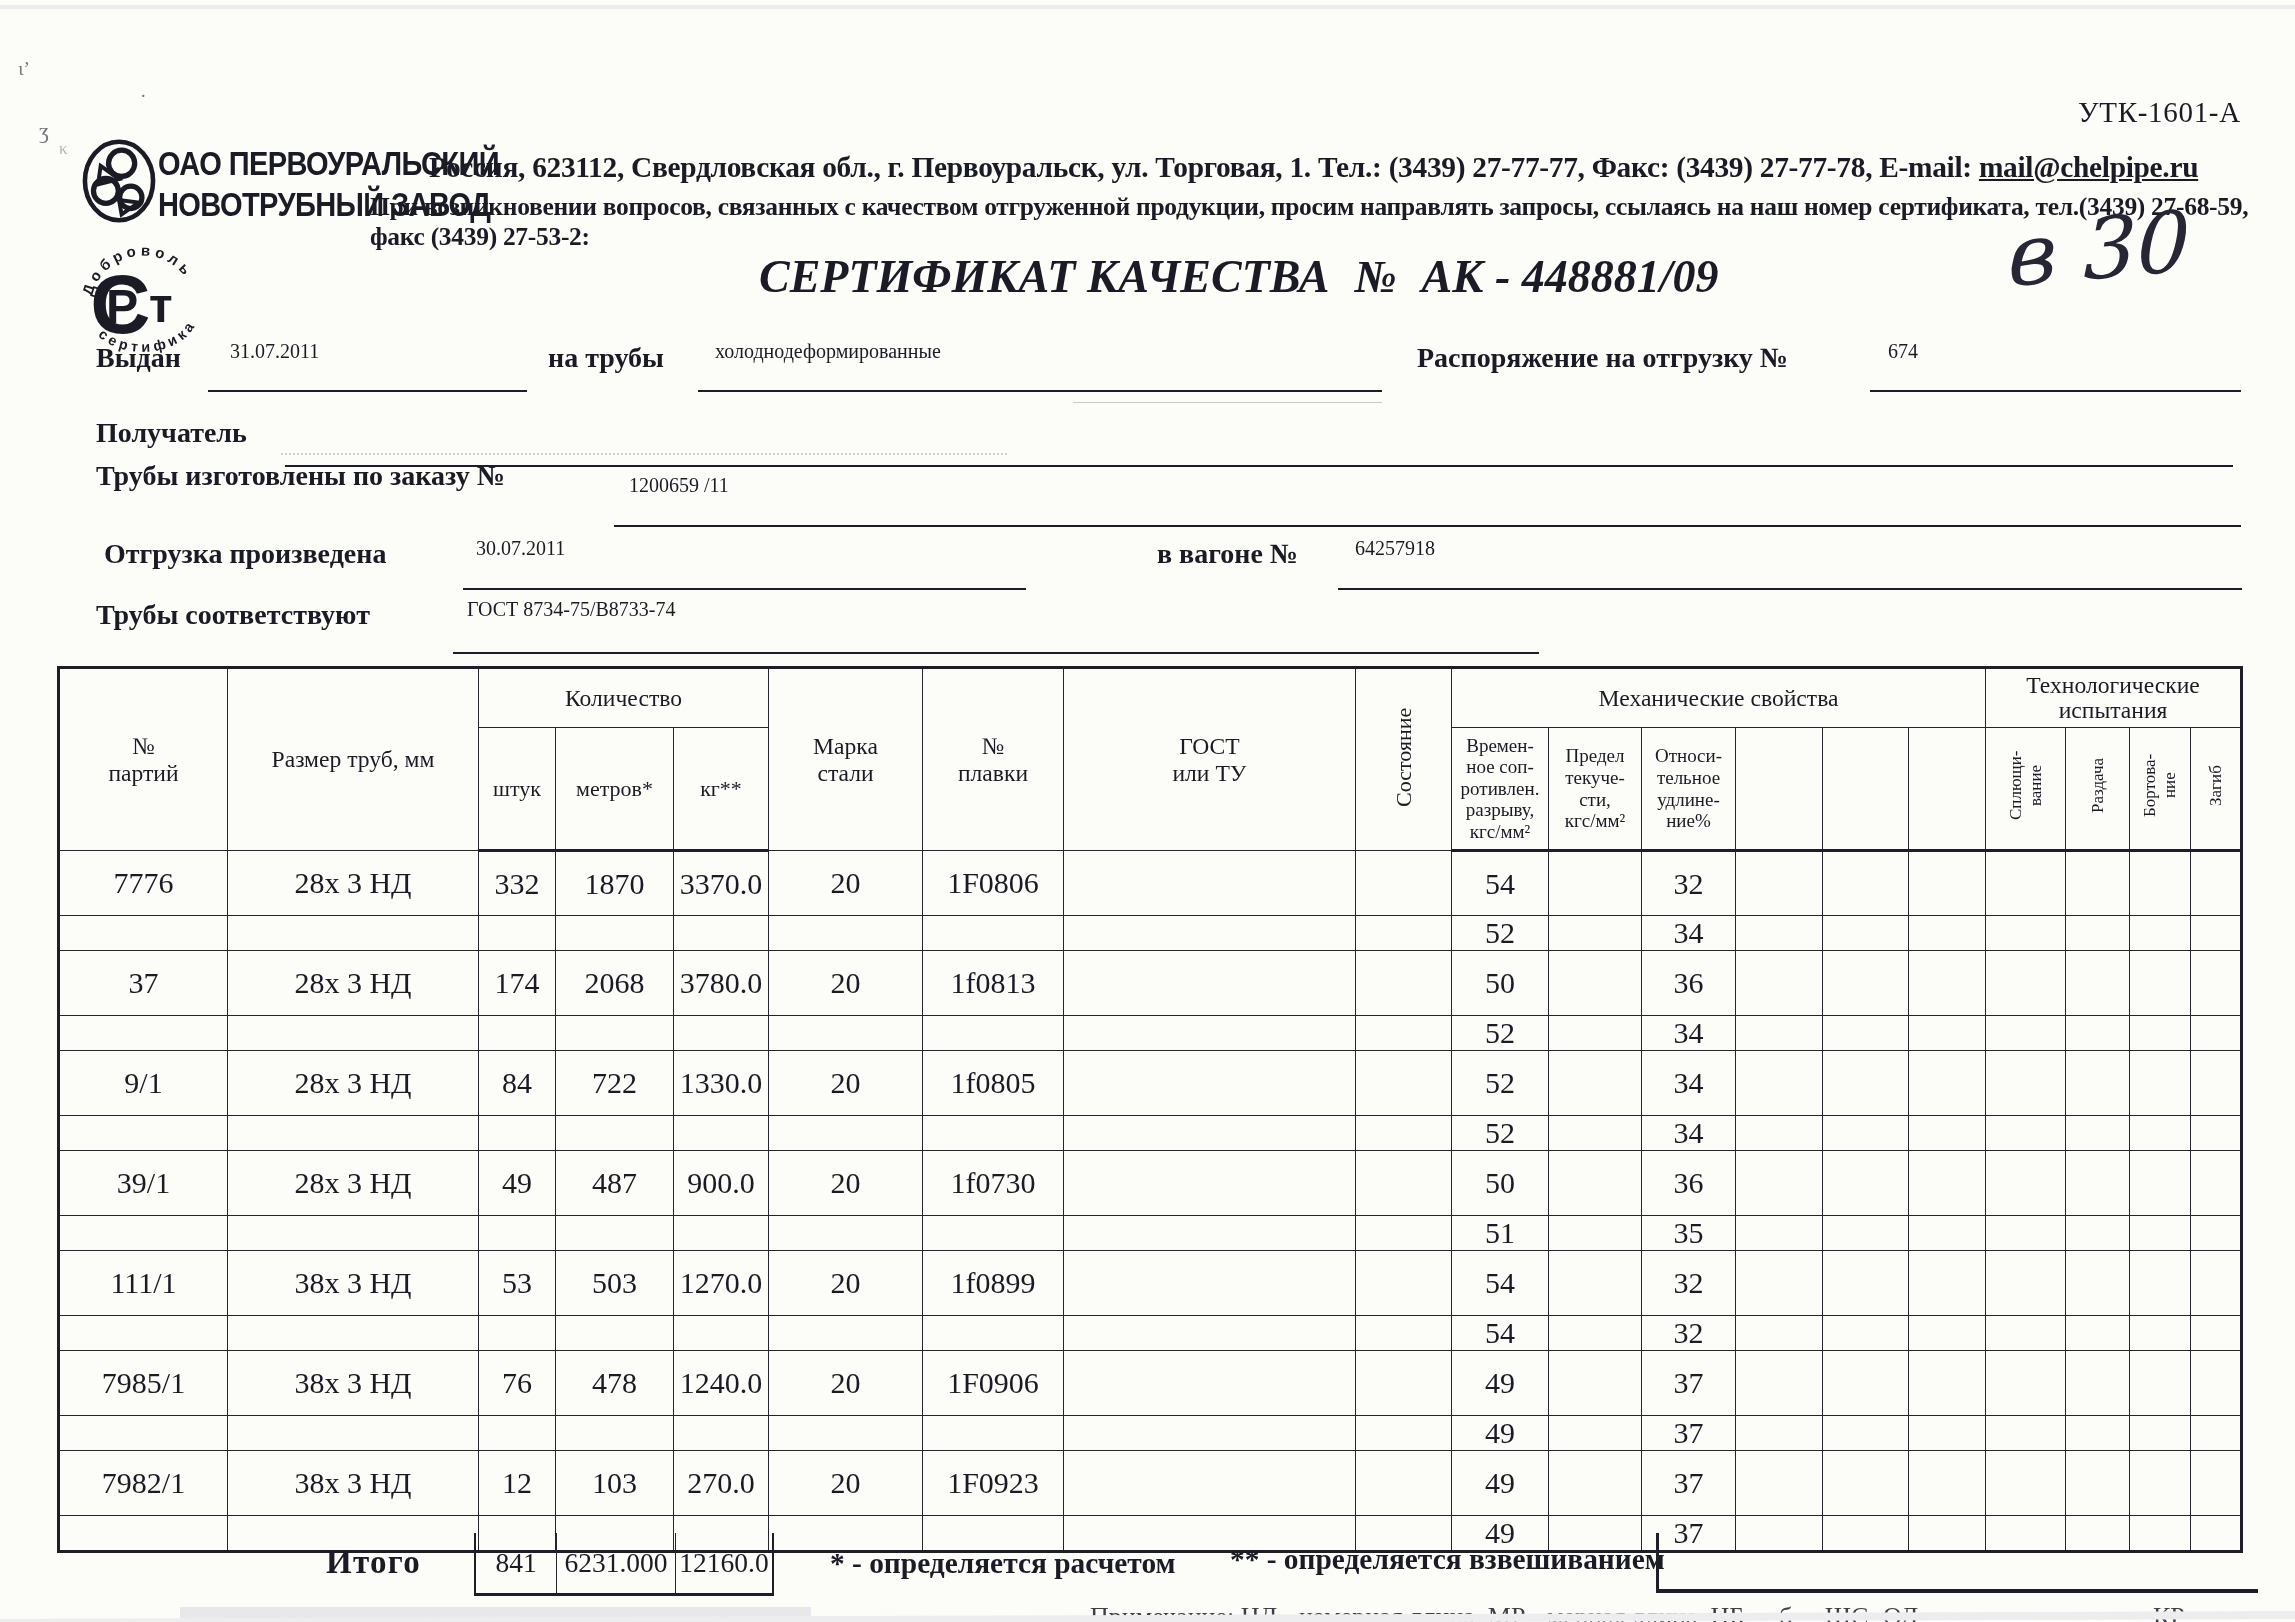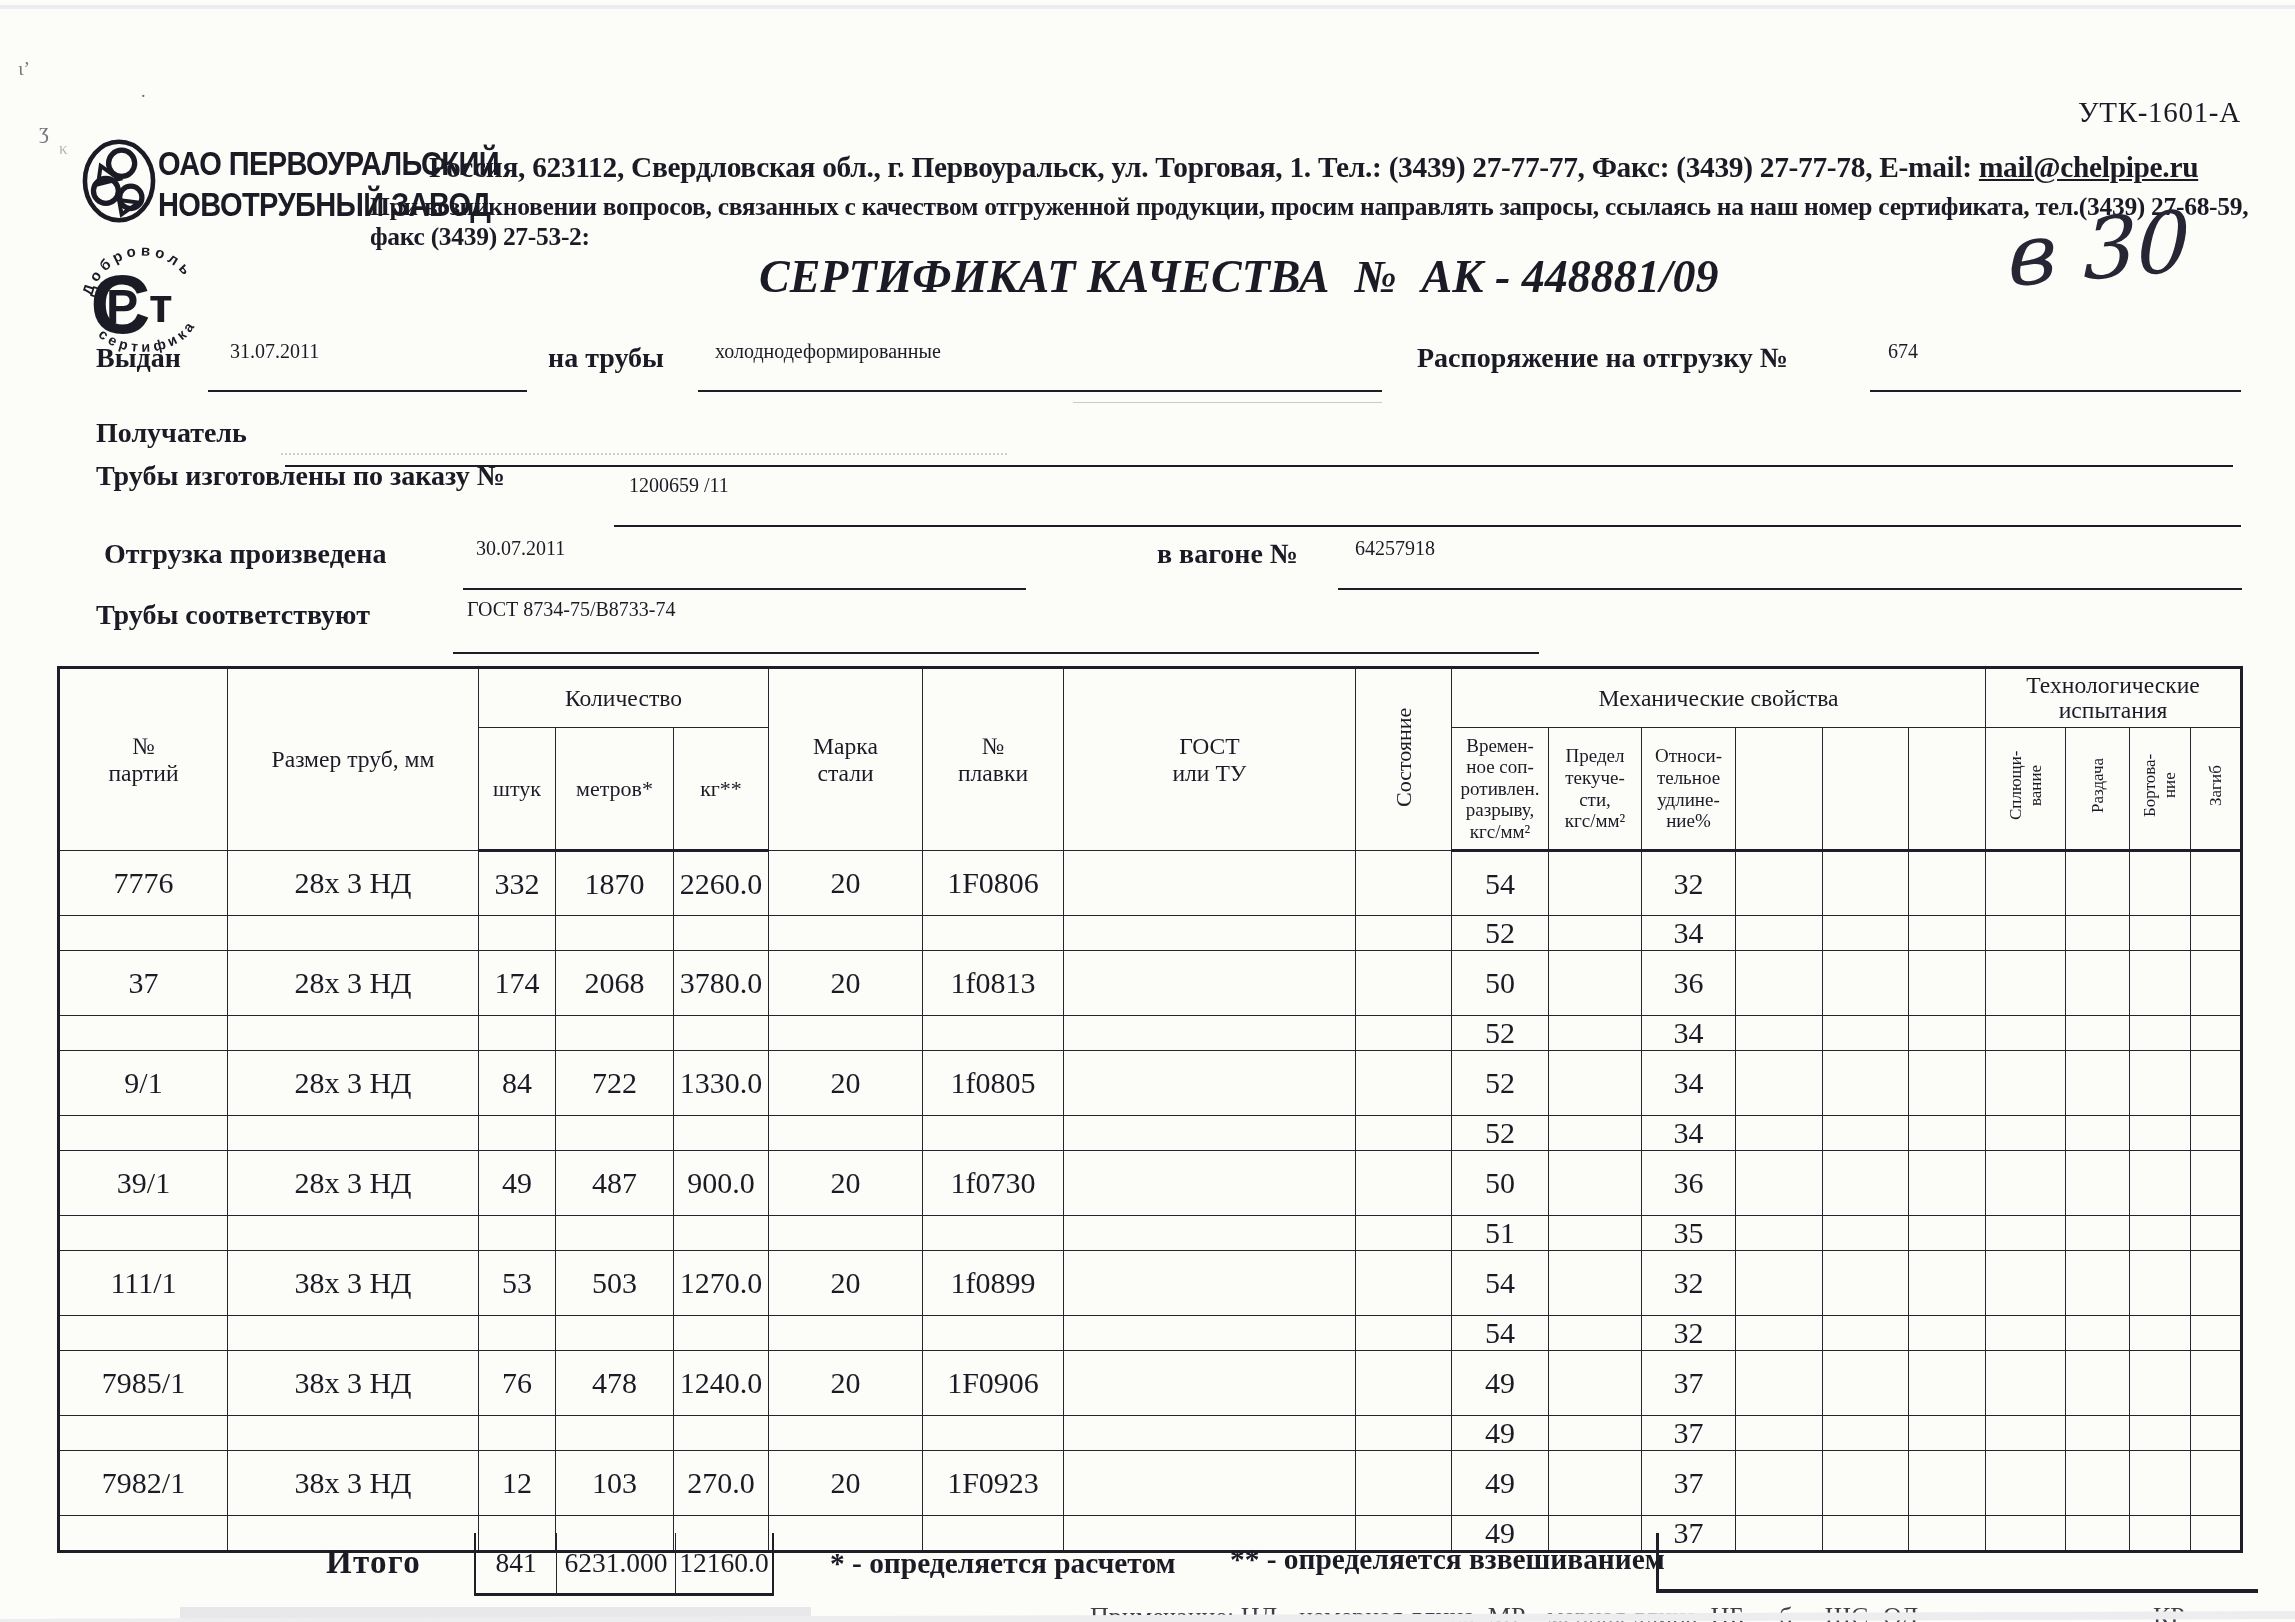--- a/index.html
+++ b/index.html
@@ -203,21 +203,21 @@
 ние</span></th>
   <th><span class="vert vtech">Загиб</span></th>
 </tr>
 </thead>
 <tbody>
 <tr class="tall">
           <td>7776</td>
           <td>28х 3 НД</td>
           <td>332</td>
           <td>1870</td>
-          <td>2260.0</td>
+          <td>3370.0</td>
           <td>20</td>
           <td>1F0806</td>
           <td></td>
           <td></td>
           <td class="tk">54</td>
           <td></td>
           <td>32</td>
           <td></td>
           <td></td>
           <td></td>

